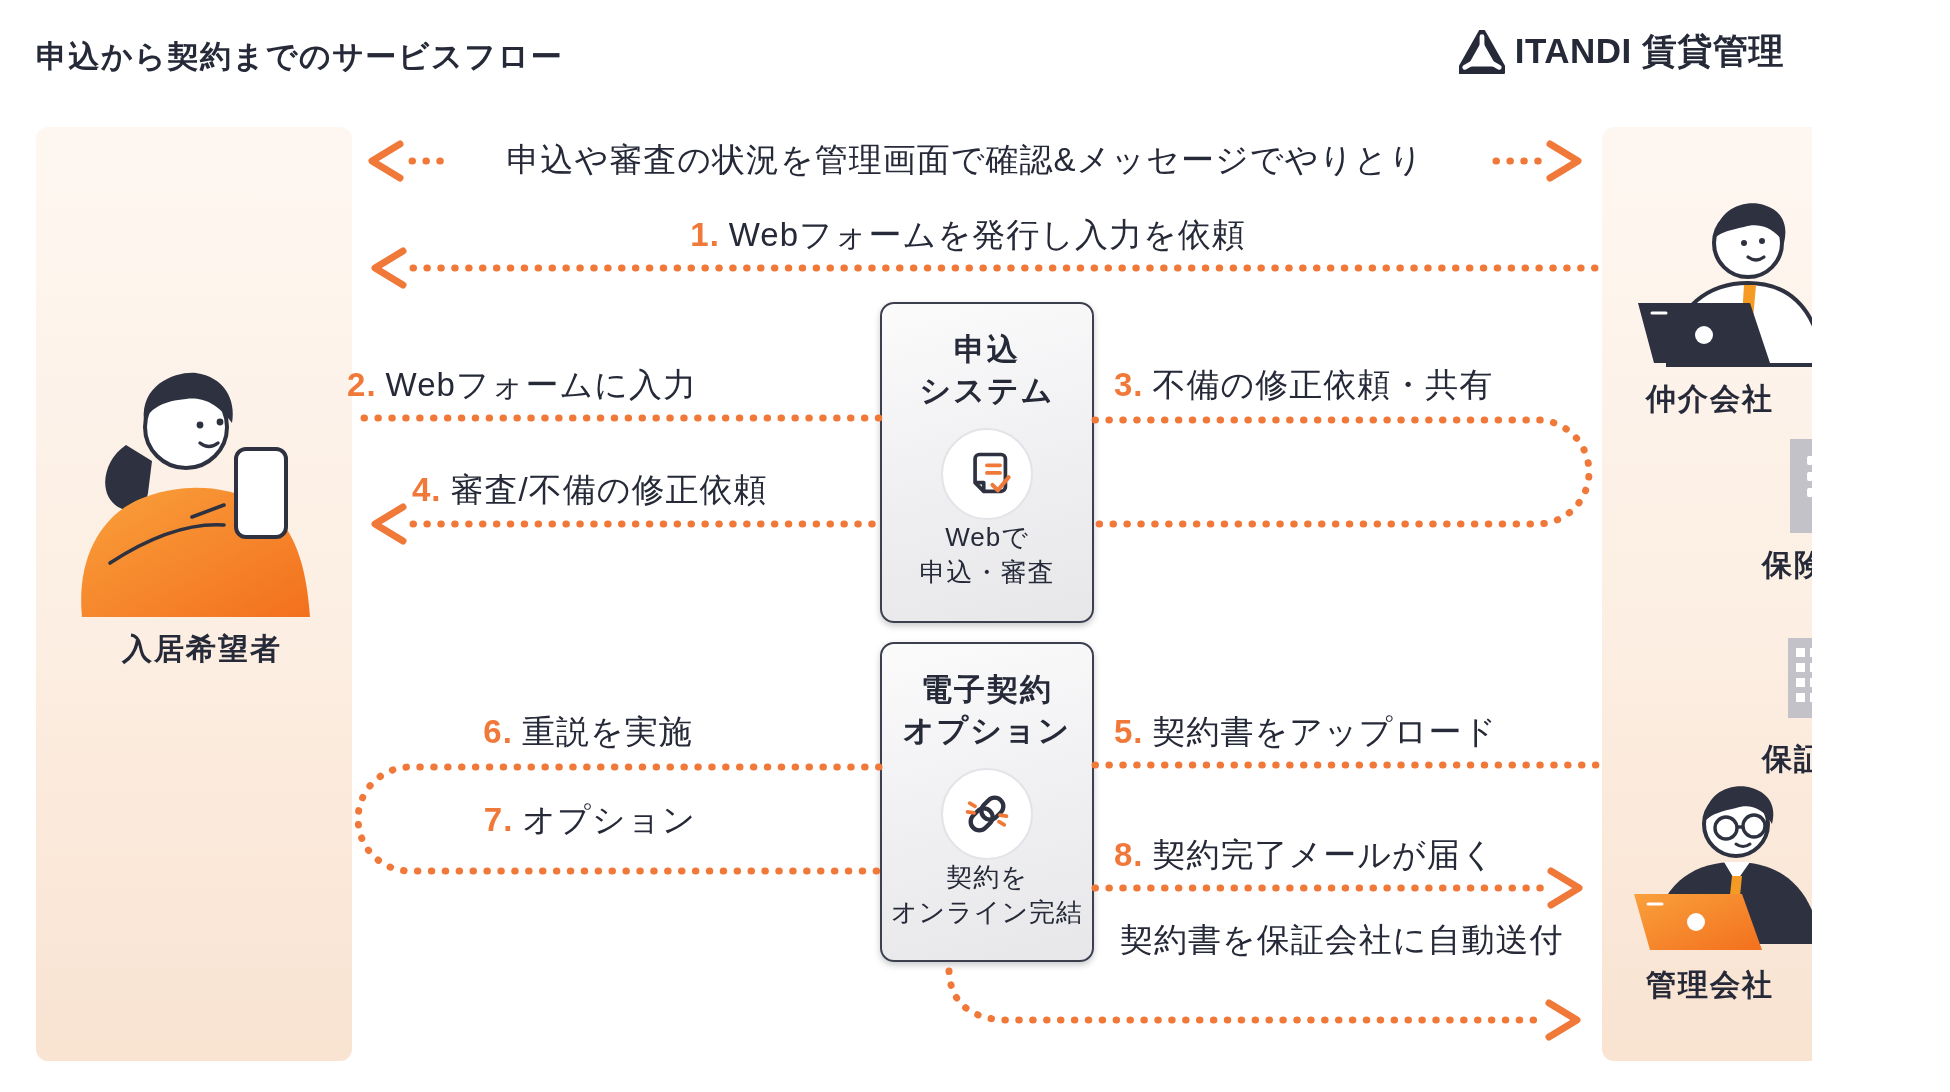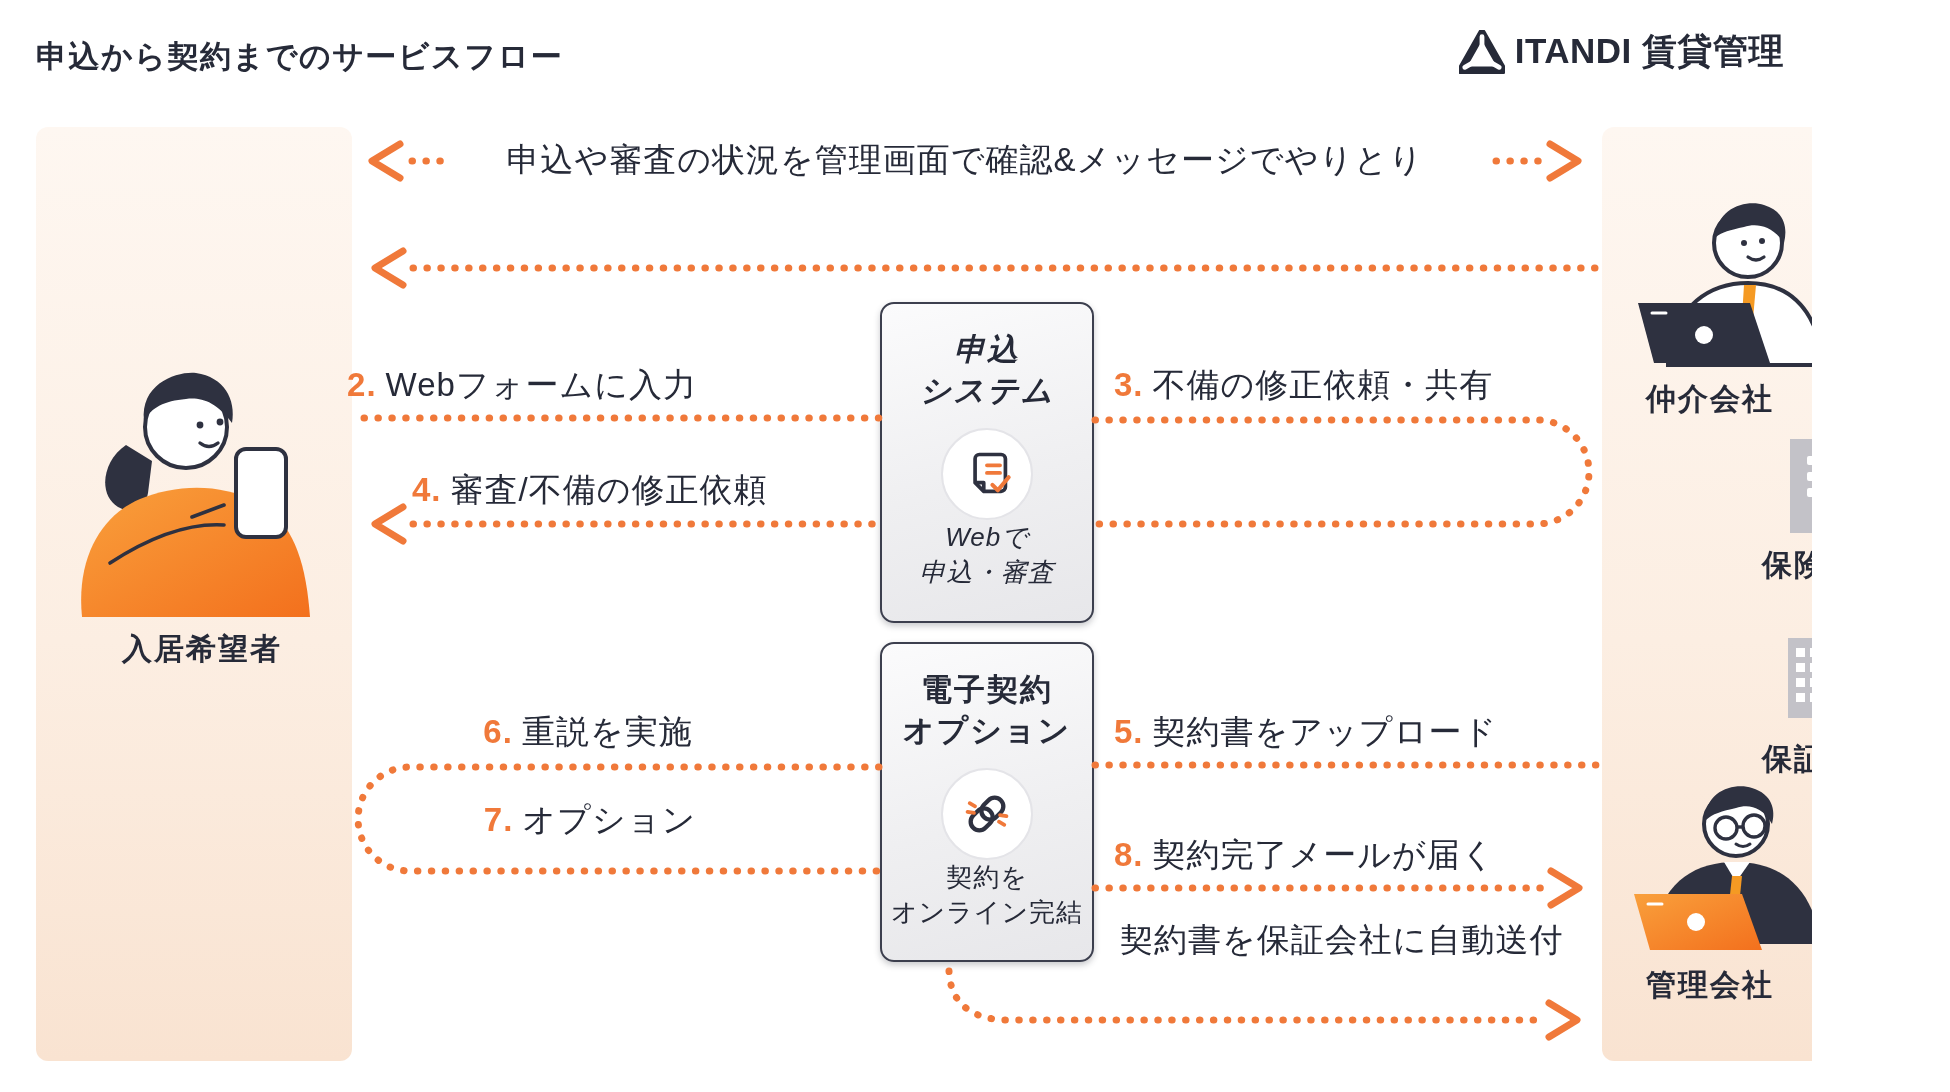--- a/index.html
+++ b/index.html
@@ -20,21 +20,21 @@
          background:linear-gradient(180deg,#FEF7F1 0%,#FCEEE2 55%,#F9E3D1 100%);}
   .panel.left{left:36px;}
   .panel.right{left:1602px;}
 
   .actor-label{position:absolute;font-size:30px;font-weight:700;letter-spacing:2px;color:var(--ink);}
 
   .sysbox{position:absolute;left:880px;width:214px;border:2px solid #3C3F4E;border-radius:14px;
           background:linear-gradient(165deg,#FBFBFC 0%,#EFEFF1 55%,#E7E7EA 100%);
           box-shadow:0 3px 6px rgba(40,43,56,.25);
           display:flex;flex-direction:column;align-items:center;}
-  .sysbox.one{top:302px;height:321px;font-style:italic;}
+  .sysbox.one{top:302px;height:321px;}
   .sysbox.two{top:642px;height:320px;}
   .sysbox .sys-title{margin-top:26px;font-size:31px;font-weight:700;line-height:1.32;letter-spacing:2px;
                      text-align:center;white-space:pre-line;color:var(--ink);}
   .sysbox .sys-circle{margin-top:16px;width:92px;height:92px;border-radius:50%;background:#ffffff;
                       border:2px solid #E4E4E8;display:flex;align-items:center;justify-content:center;}
   .sysbox .sys-caption{font-size:26px;font-weight:500;line-height:1.35;letter-spacing:1px;
                        text-align:center;white-space:pre-line;color:var(--ink);}
 
   .overlay{position:absolute;left:0;top:0;pointer-events:none;}
 
@@ -213,20 +213,23 @@
 
       <path d="M949 971 Q951 1016 1002 1020 H1542" stroke-width="7" stroke-dasharray="0.5 13.4"></path>
       <polyline points="1549,1003 1577,1020 1549,1037" stroke-width="7"></polyline>
     </g>
   </svg>
 
   <div class="step centered" style="left:965px;top:138px;">
     <span>申込や審査の状況を管理画面で確認&amp;メッセージでやりとり</span>
   </div>
 
+  <div class="step centered" style="left:968px;top:213px;">
+    <span class="num">1.</span><span>Webフォームを発行し入力を依頼</span>
+  </div>
 
   <div class="step centered" style="left:522px;top:363px;">
     <span class="num">2.</span><span>Webフォームに入力</span>
   </div>
 
   <div class="step" style="left:1114px;top:363px;">
     <span class="num">3.</span><span>不備の修正依頼・共有</span>
   </div>
 
   <div class="step" style="left:412px;top:468px;">

